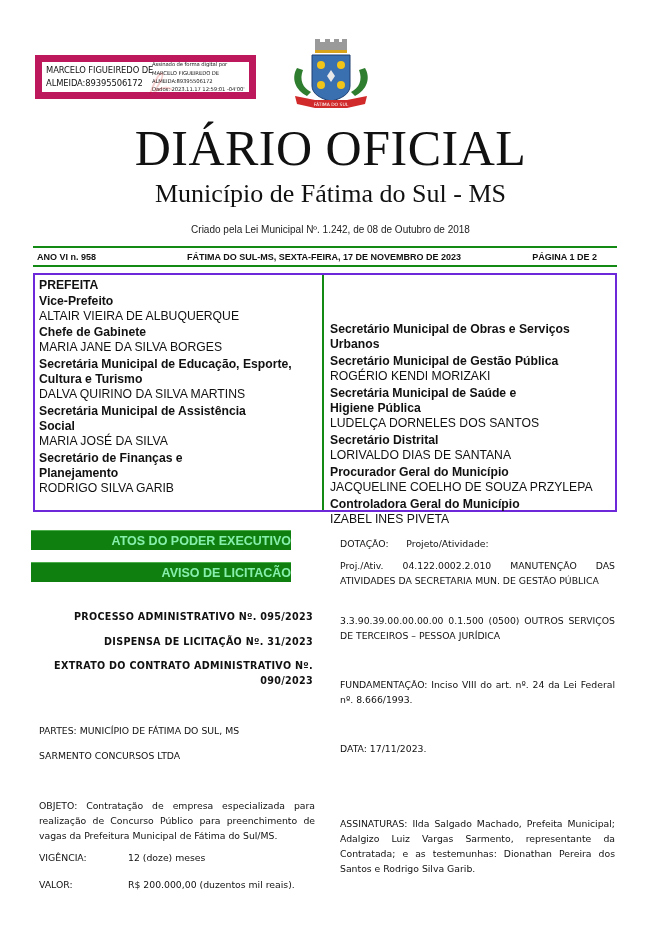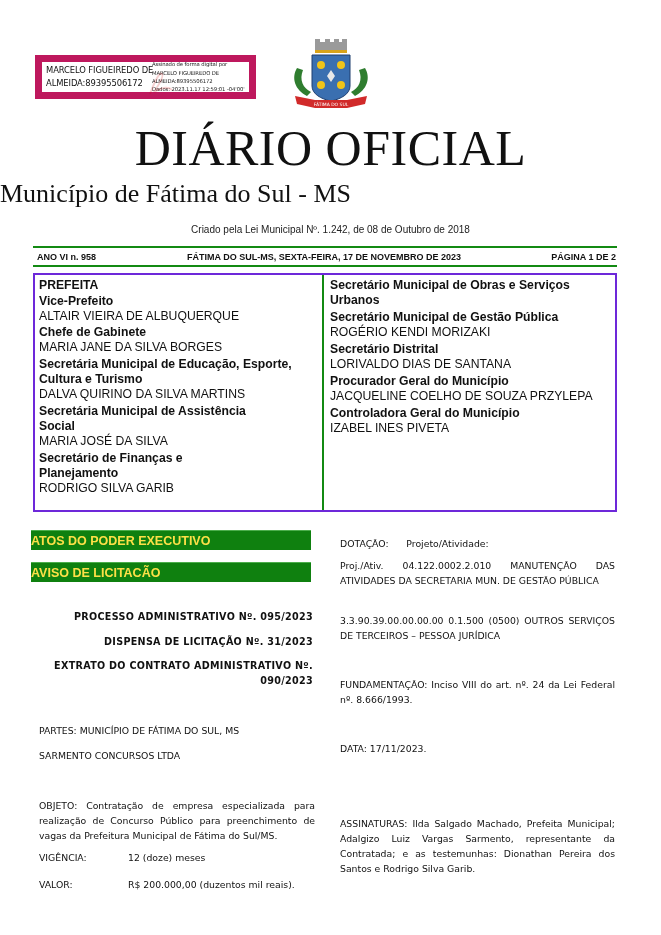--- a/index.html
+++ b/index.html
@@ -28,54 +28,54 @@
   
   .crest { position: absolute; left: 285px; top: 38px; width: 92px; height: 72px; }
 
   
   .title {
     position: absolute; left: 0; top: 118px; width: 661px; text-align: center;
     font-family: "Liberation Serif", serif; font-size: 50px; line-height: 60px;
     color: #111; letter-spacing: 0.5px;
   }
   .subtitle {
-    position: absolute; left: 0; top: 178px; width: 661px; 
+    position: absolute; left: 0; top: 178px; width: 661px; text-align: center;
     font-family: "Liberation Serif", serif; font-size: 26px; line-height: 32px; color: #111;
   }
   .created {
     position: absolute; left: 0; top: 224px; width: 661px; text-align: center;
     font-size: 10px; line-height: 12px; color: #222;
   }
 
   
   .edition {
     position: absolute; left: 33px; top: 246px; width: 584px; height: 21px;
     border-top: 2px solid #138a13; border-bottom: 2px solid #138a13;
     display: flex; align-items: center; font-size: 9px; font-weight: bold; color: #111;
   }
   .ed-left { position: absolute; left: 4px; }
   .ed-mid { position: absolute; left: 154px; }
-  .ed-right { position: absolute; right: 1px; text-align: right; }
+  .ed-right { position: absolute; right: 20px; text-align: right; }
 
   
   .officials {
     position: absolute; left: 33px; top: 273px; width: 584px; height: 239px;
     border: 2px solid #6d28d9; display: flex;
   }
   .off-col { position: relative; height: 100%; padding: 3px 4px 0 4px; }
   .off-col.left { width: 289px; border-right: 2px solid #138a13; }
-  .off-col.right { flex: 1; padding-left: 6px; }
+  .off-col.right { flex: 1; padding-left: 6px; margin-top: 44px; }
   .off-role { font-size: 12.2px; font-weight: bold; line-height: 15px; color: #111; }
   .off-name { font-size: 12.2px; line-height: 15px; color: #111; margin-bottom: 1px; }
   .off-entry { margin-bottom: 1px; }
 
   
   .green-bar {
-    position: absolute; left: 31px; width: 280px; height: 20px; background: #0f800f;
-    color: #fde047; font-weight: bold; font-size: 12.5px; text-align: left; line-height: 20px;
+    position: absolute; left: 31px; width: 260px; height: 20px; background: #0f800f;
+    color: #86efac; font-weight: bold; font-size: 12.5px; text-align: right; line-height: 20px;
     border-top: 1px solid #4cae4c;
   }
 
   .col-left-text, .col-right-text {
     position: absolute; font-family: "DejaVu Sans", sans-serif; font-size: 9.3px;
     line-height: 15px; color: #111;
   }
   .center-bold {
     position: absolute; left: 31px; width: 282px; text-align: right;
     font-family: "DejaVu Sans", sans-serif; font-weight: bold; font-size: 9.6px; line-height: 15px;
@@ -165,20 +165,24 @@
   </div>
   <div class="off-col right">
     <div class="off-entry">
       <div class="off-role" style="padding-right:30px">Secretário Municipal de Obras e Serviços Urbanos</div>
     </div>
     <div class="off-entry" style="margin-top:2px">
       <div class="off-role">Secretário Municipal de Gestão Pública</div>
       <div class="off-name">ROGÉRIO KENDI MORIZAKI</div>
     </div>
     <div class="off-entry" style="margin-top:2px">
+      <div class="off-role" style="padding-right:50px">Secretária Municipal de Saúde e Higiene Pública</div>
+      <div class="off-name">LUDELÇA DORNELES DOS SANTOS</div>
+    </div>
+    <div class="off-entry" style="margin-top:2px">
       <div class="off-role">Secretário Distrital</div>
       <div class="off-name">LORIVALDO DIAS DE SANTANA</div>
     </div>
     <div class="off-entry" style="margin-top:2px">
       <div class="off-role">Procurador Geral do Município</div>
       <div class="off-name">JACQUELINE COELHO DE SOUZA PRZYLEPA</div>
     </div>
     <div class="off-entry" style="margin-top:2px">
       <div class="off-role">Controladora Geral do Município</div>
       <div class="off-name">IZABEL INES PIVETA</div>

